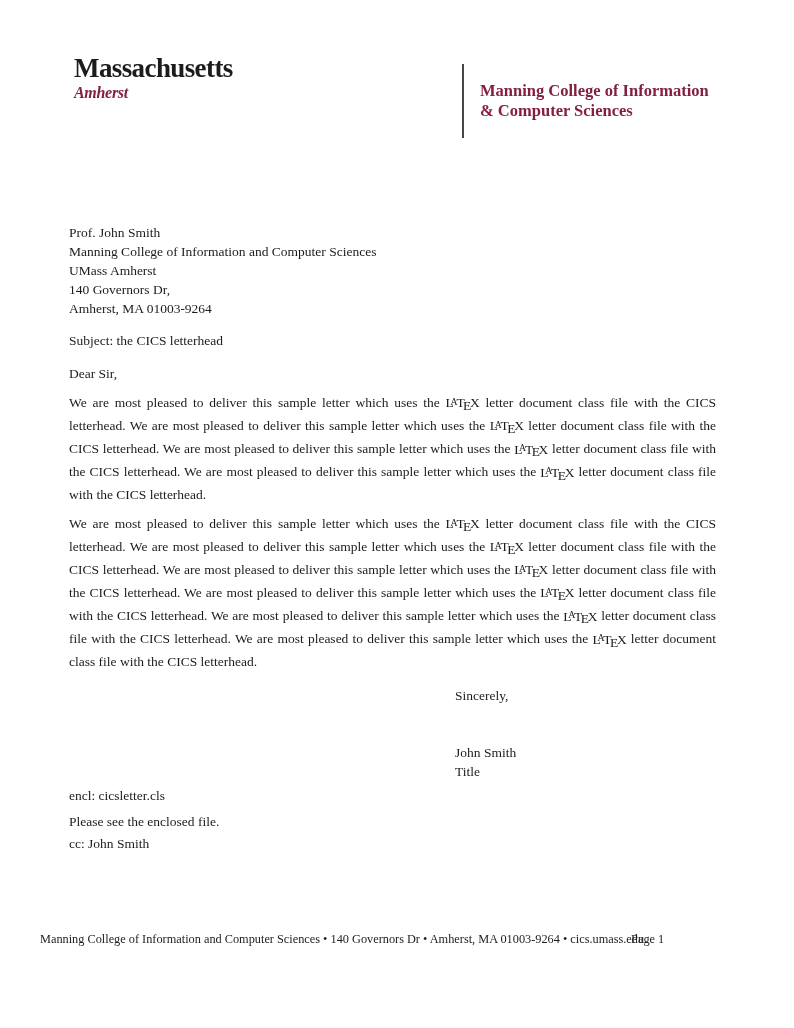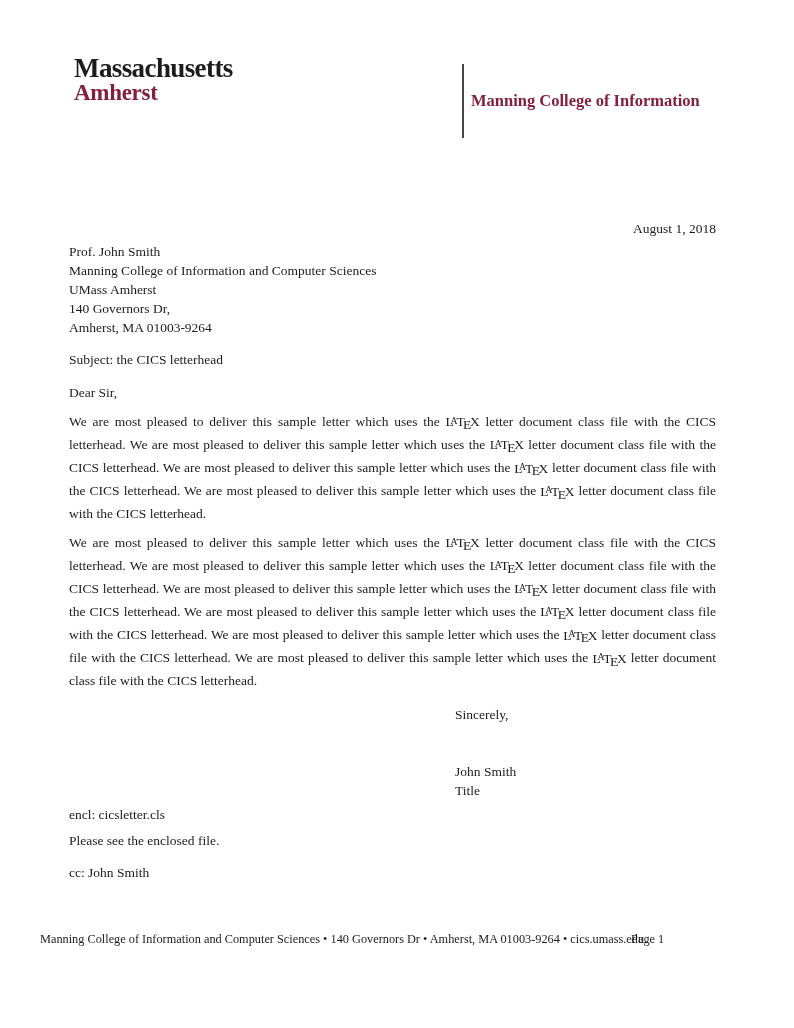--- a/index.html
+++ b/index.html
@@ -39,42 +39,43 @@
   }
   .wm-line2 {
     font-size: 27px;
     line-height: 25px;
     font-weight: bold;
     letter-spacing: -0.6px;
     color: var(--ink);
     white-space: nowrap;
   }
   .wm-line3 {
-    font-size: 23px;
+    font-size: 16px;
     line-height: 24px;
     font-weight: bold;
     letter-spacing: -0.3px;
     color: var(--maroon);
     white-space: nowrap;
+    font-style: italic;
   }
   .college {
     position: absolute;
     left: 462px;
     top: 64px;
     display: flex;
     align-items: center;
   }
   .college-divider {
     width: 2px;
     height: 74px;
     background: #474747;
     flex: 0 0 2px;
   }
   .college-text {
-    padding-left: 7px;
+    padding-left: 16px;
     font-size: 16.5px;
     line-height: 20.5px;
     font-weight: bold;
     color: var(--maroon);
     white-space: nowrap;
   }
 
   
   .content {
     position: absolute;
@@ -89,21 +90,21 @@
   .subject-line { margin-top: 13px; }
   .salutation { margin-top: 14px; }
   .para {
     margin-top: 9px;
     text-align: justify;
   }
   .closing { margin-top: 15px; margin-left: 386px; }
   .signature { margin-top: 38px; margin-left: 386px; }
   .encl-line { margin-top: 5px; }
   .encl-note { margin-top: 7px; }
-  .cc-line { margin-top: 13px; }
+  .cc-line { margin-top: 3px; }
 
   
   .latex { white-space: nowrap; }
   .latex .lx-a {
     font-size: 0.72em;
     vertical-align: 0.24em;
     margin-left: -0.34em;
     margin-right: -0.12em;
   }
   .latex .lx-e {
@@ -132,26 +133,26 @@
 
 <div class="wordmark">
   <div class="wm-line2">Massachusetts</div>
   <div class="wm-line3">Amherst</div>
 </div>
 
 <div class="college">
   <div class="college-divider"></div>
   <div class="college-text">
     <div>Manning College of Information</div>
+    <div>&amp; Computer Sciences</div>
   </div>
 </div>
 
 <div class="content">
 
-  <div class="date-line">August 1, 2018</div>
 
   <div class="recipient">
     <div>Prof. John Smith</div>
     <div>Manning College of Information and Computer Sciences</div>
     <div>UMass Amherst</div>
     <div>140 Governors Dr,</div>
     <div>Amherst, MA 01003-9264</div>
   </div>
 
   <div class="subject-line">Subject: the CICS letterhead</div>

